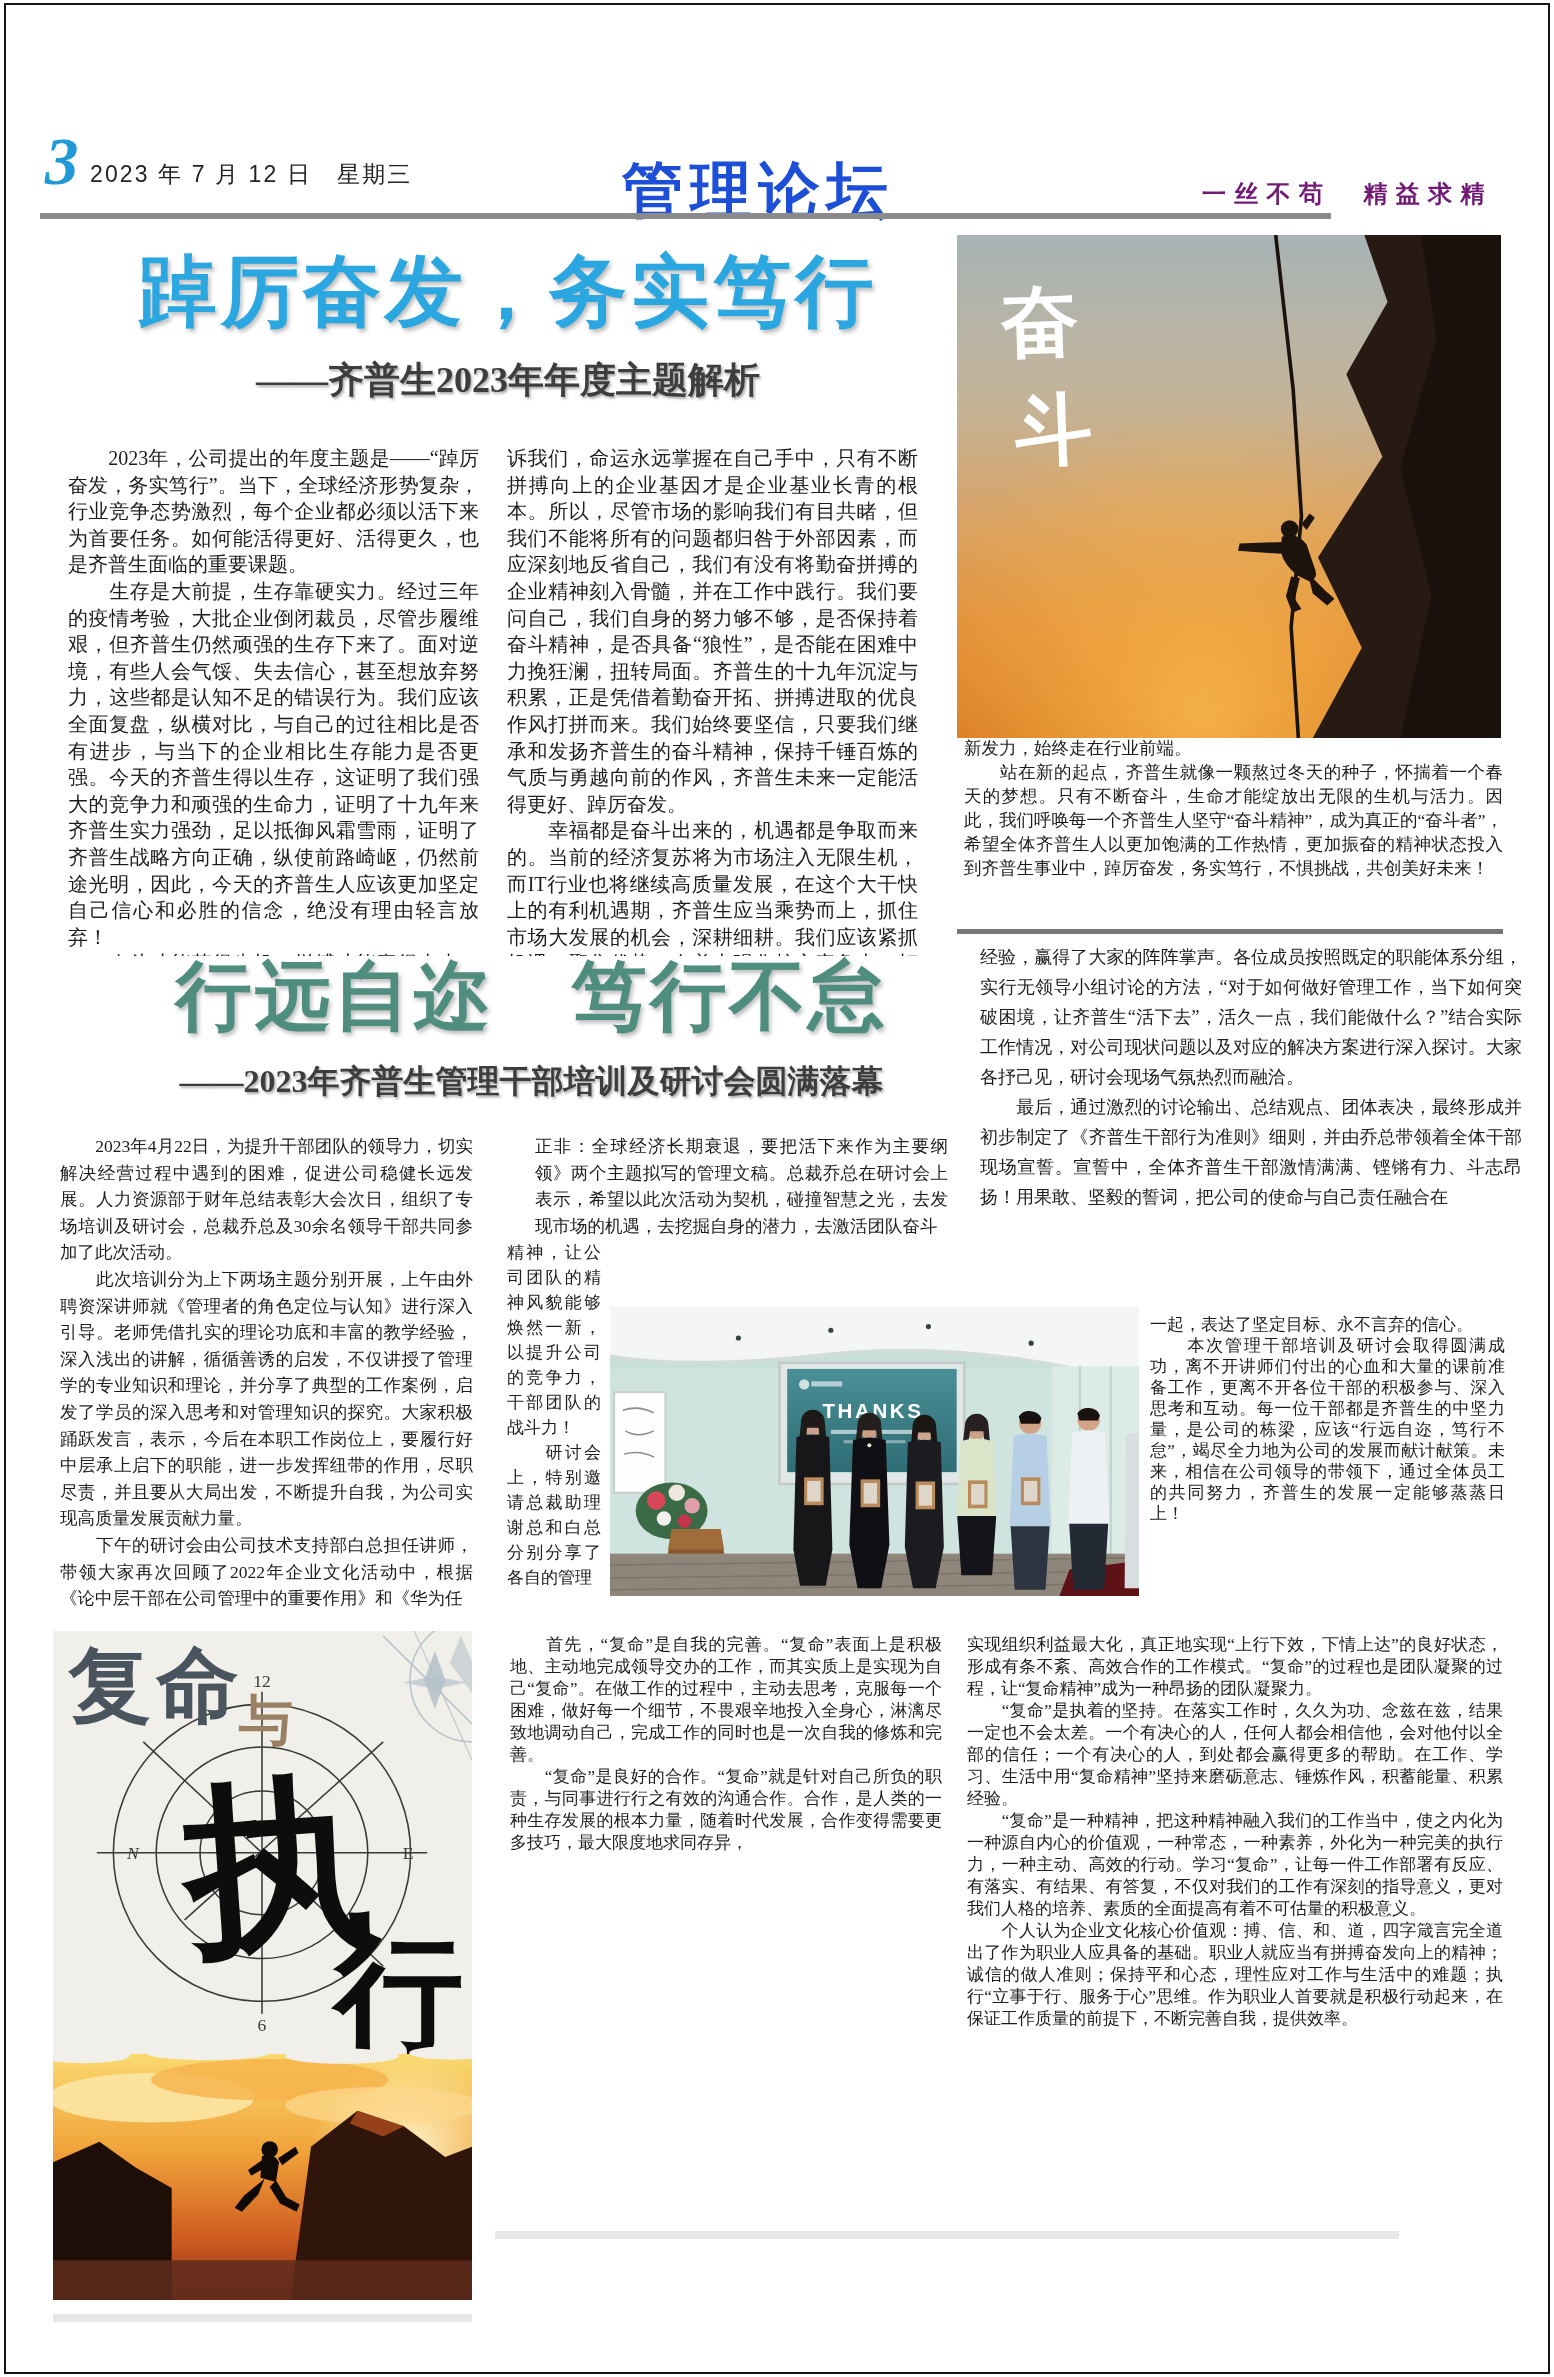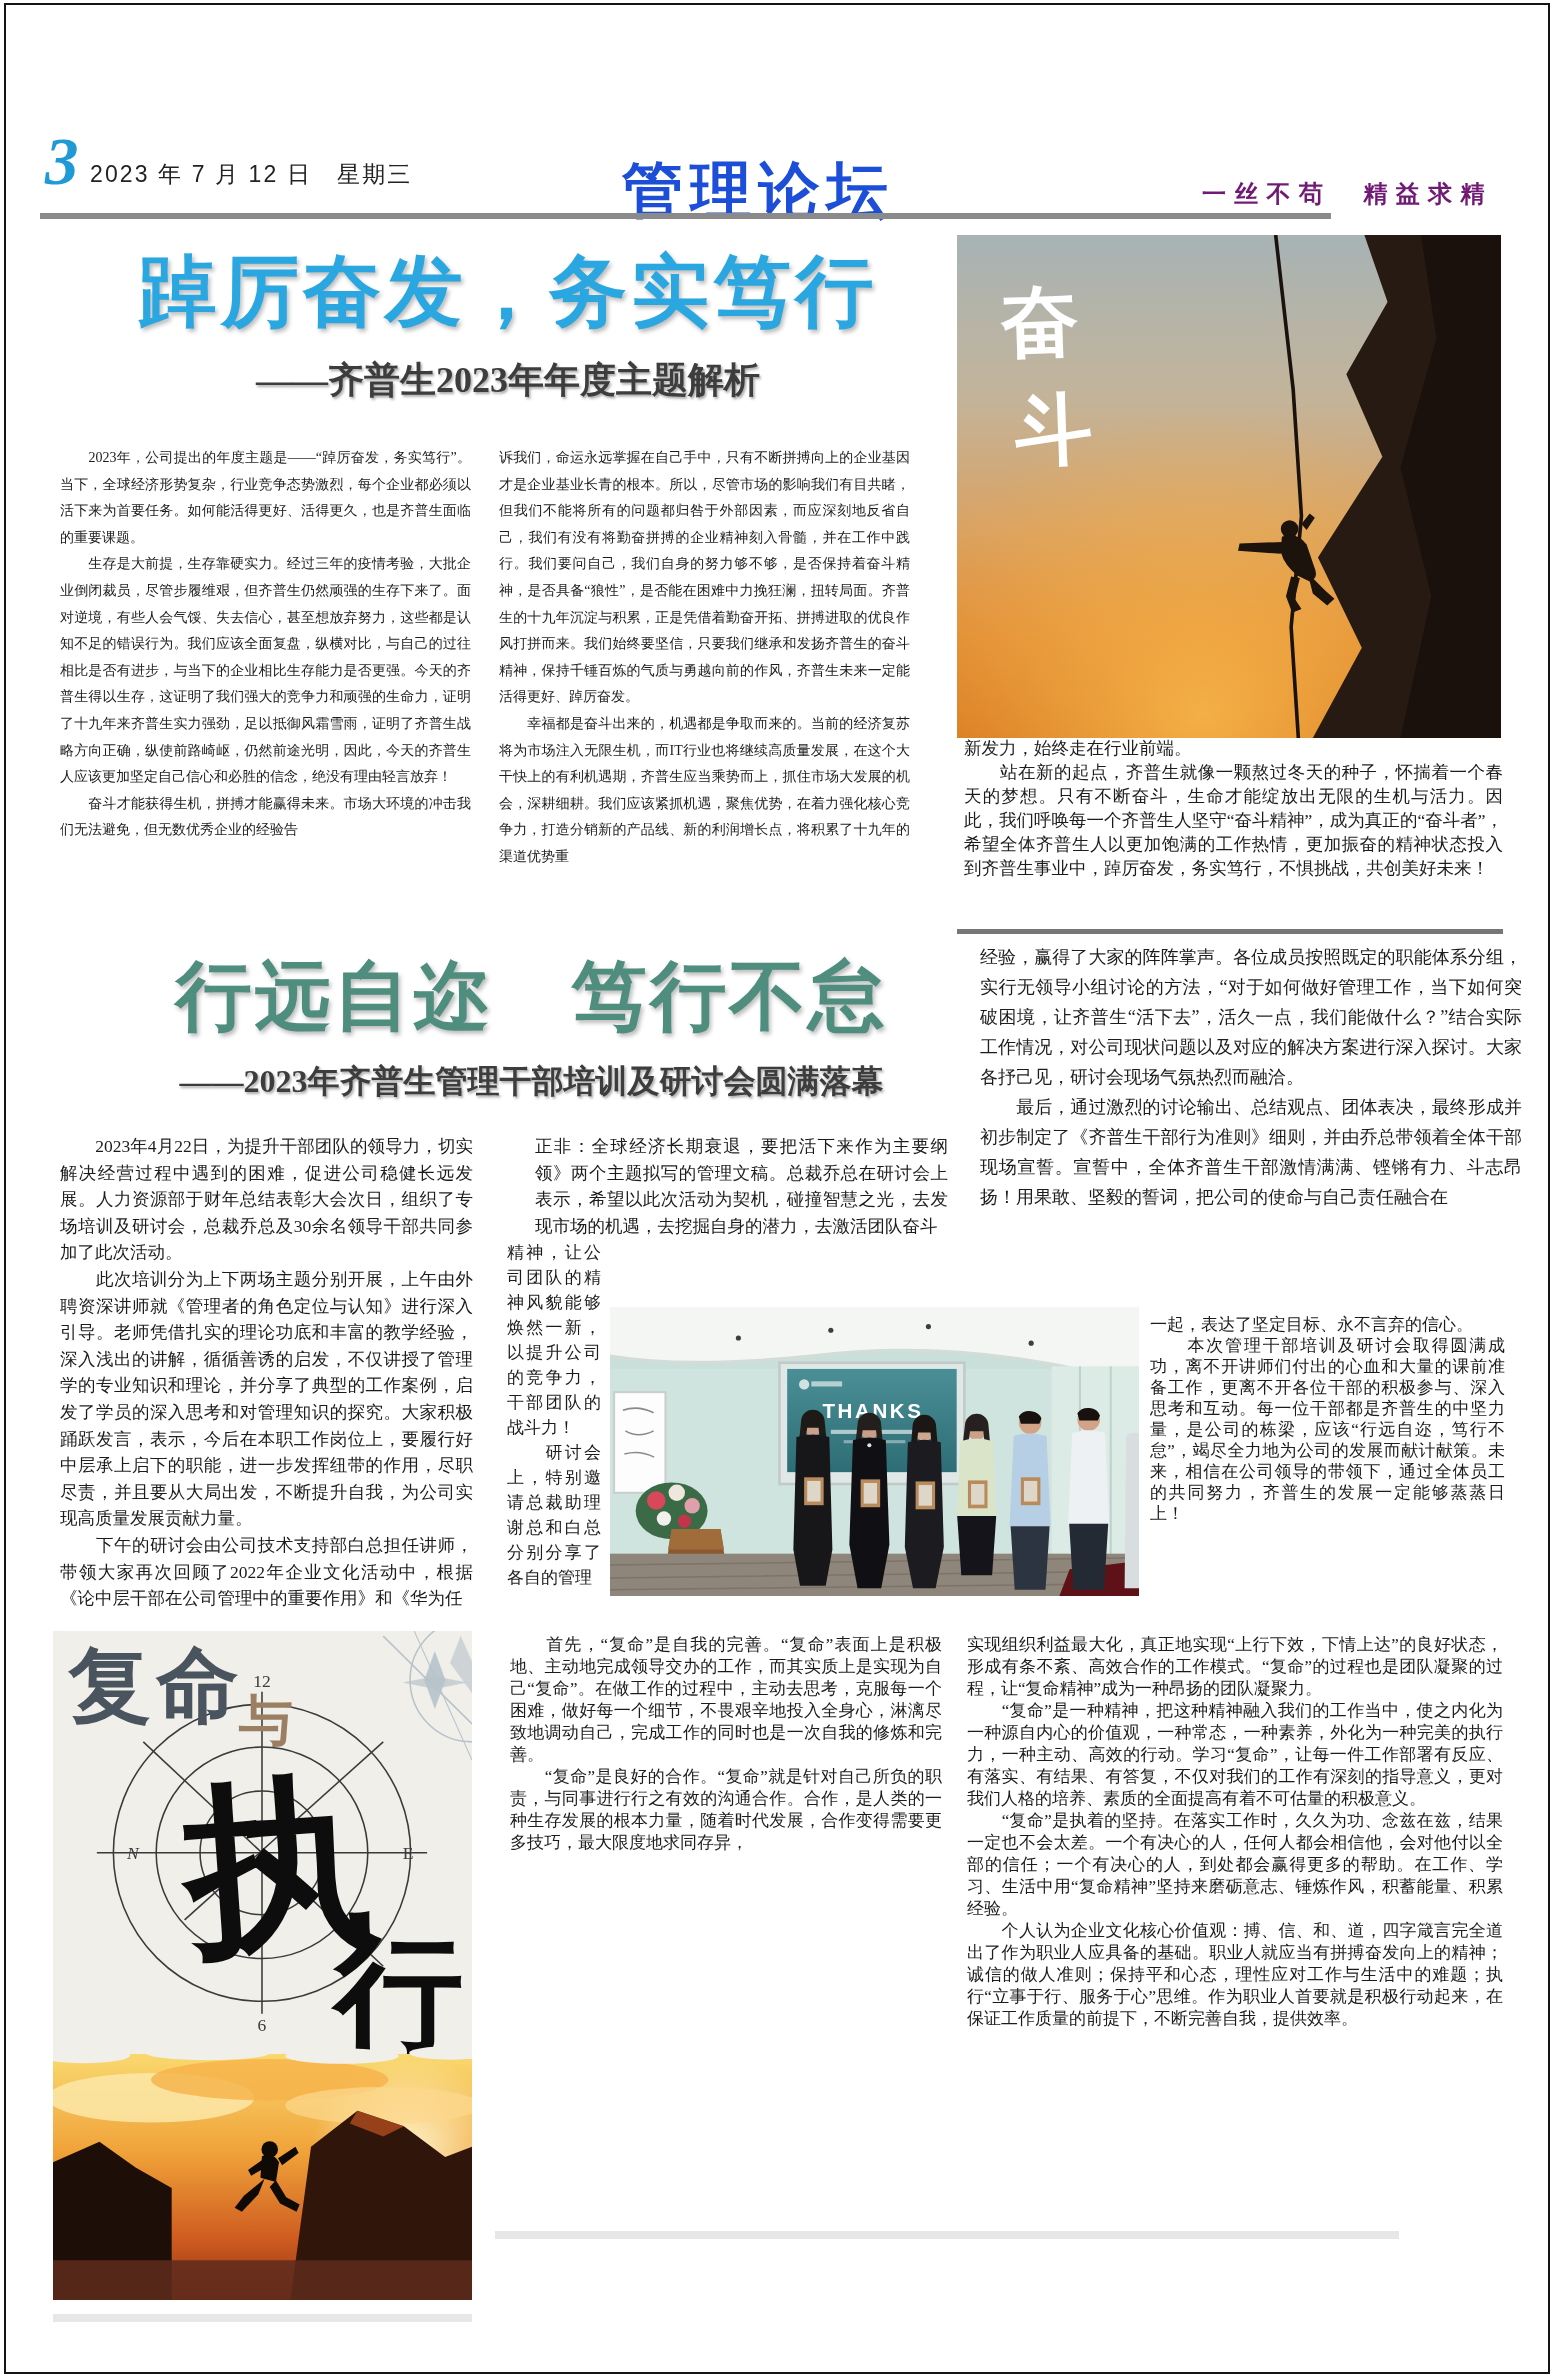--- a/index.html
+++ b/index.html
@@ -16,21 +16,21 @@
   .t1{font-family:"Liberation Sans","DejaVu Sans",sans-serif;font-weight:900;font-size:78px;line-height:1;
       color:#2aa7e0;text-align:center;letter-spacing:4.1px;text-shadow:2.1px 3.1px 4.1px #bcbcbc;}
   .t2{font-family:"Liberation Sans","DejaVu Sans",sans-serif;font-weight:900;font-size:76px;line-height:1;
       color:#4f8d7e;text-align:center;letter-spacing:3.1px;text-shadow:2.1px 3.1px 4.1px #bcbcbc;}
   .sub{font-weight:bold;text-align:center;color:#3d3d3d;text-shadow:1.5px 2.1px 2.6px #aaa;}
   .sub1{font-size:36px;}
   .sub2{font-size:32px;}
   
   .col{position:absolute;text-align:justify;overflow:hidden;}
   .col p{margin:0;padding:0;}
-  .c-a1{font-size:14px;line-height:26.6px;}
+  .c-a1{font-size:20px;line-height:26.6px;margin-left:8px;}
   .c-a1b{font-size:17.5px;line-height:24px;}
   .c-a2{font-size:17.5px;line-height:26.6px;}
   .c-a2w{font-size:18px;line-height:30px;}
   .c-a2s{font-size:17px;line-height:25px;}
   .c-a2n{font-size:17px;line-height:21px;}
   .c-a3{font-size:17px;line-height:22px;}
   .band{position:absolute;background:#e7e7e7;}
   .frame{position:absolute;left:4.1px;top:3.1px;width:1546px;height:2371px;border:2.1px solid #141414;box-sizing:border-box;}
   svg{display:block;}
 </style>
@@ -298,22 +298,22 @@
       </g>
     </svg>
   </div>
 
   <div class="col c-a3" style="left:510px;top:1634px;width:432px;height:536px;">
       <p>　　首先，“复命”是自我的完善。“复命”表面上是积极地、主动地完成领导交办的工作，而其实质上是实现为自己“复命”。在做工作的过程中，主动去思考，克服每一个困难，做好每一个细节，不畏艰辛地投入全身心，淋漓尽致地调动自己，完成工作的同时也是一次自我的修炼和完善。</p>
       <p>　　“复命”是良好的合作。“复命”就是针对自己所负的职责，与同事进行行之有效的沟通合作。合作，是人类的一种生存发展的根本力量，随着时代发展，合作变得需要更多技巧，最大限度地求同存异，</p>
     </div>
   <div class="col c-a3" style="left:967px;top:1634px;width:536px;height:536px;">
       <p>实现组织利益最大化，真正地实现“上行下效，下情上达”的良好状态，形成有条不紊、高效合作的工作模式。“复命”的过程也是团队凝聚的过程，让“复命精神”成为一种昂扬的团队凝聚力。</p>
+      <p>　　“复命”是执着的坚持。在落实工作时，久久为功、念兹在兹，结果一定也不会太差。一个有决心的人，任何人都会相信他，会对他付以全部的信任；一个有决心的人，到处都会赢得更多的帮助。在工作、学习、生活中用“复命精神”坚持来磨砺意志、锤炼作风，积蓄能量、积累经验。</p>
       <p>　　“复命”是一种精神，把这种精神融入我们的工作当中，使之内化为一种源自内心的价值观，一种常态，一种素养，外化为一种完美的执行力，一种主动、高效的行动。学习“复命”，让每一件工作部署有反应、有落实、有结果、有答复，不仅对我们的工作有深刻的指导意义，更对我们人格的培养、素质的全面提高有着不可估量的积极意义。</p>
-      <p>　　“复命”是执着的坚持。在落实工作时，久久为功、念兹在兹，结果一定也不会太差。一个有决心的人，任何人都会相信他，会对他付以全部的信任；一个有决心的人，到处都会赢得更多的帮助。在工作、学习、生活中用“复命精神”坚持来磨砺意志、锤炼作风，积蓄能量、积累经验。</p>
       <p>　　个人认为企业文化核心价值观：搏、信、和、道，四字箴言完全道出了作为职业人应具备的基础。职业人就应当有拼搏奋发向上的精神；诚信的做人准则；保持平和心态，理性应对工作与生活中的难题；执行“立事于行、服务于心”思维。作为职业人首要就是积极行动起来，在保证工作质量的前提下，不断完善自我，提供效率。</p>
     </div>
 
   <div class="band" style="left:495px;top:2231px;width:904px;height:7.7px;"></div>
   <div class="band" style="left:53px;top:2314px;width:419px;height:7.7px;"></div>
 
 </div>
 
 
 </body></html>

